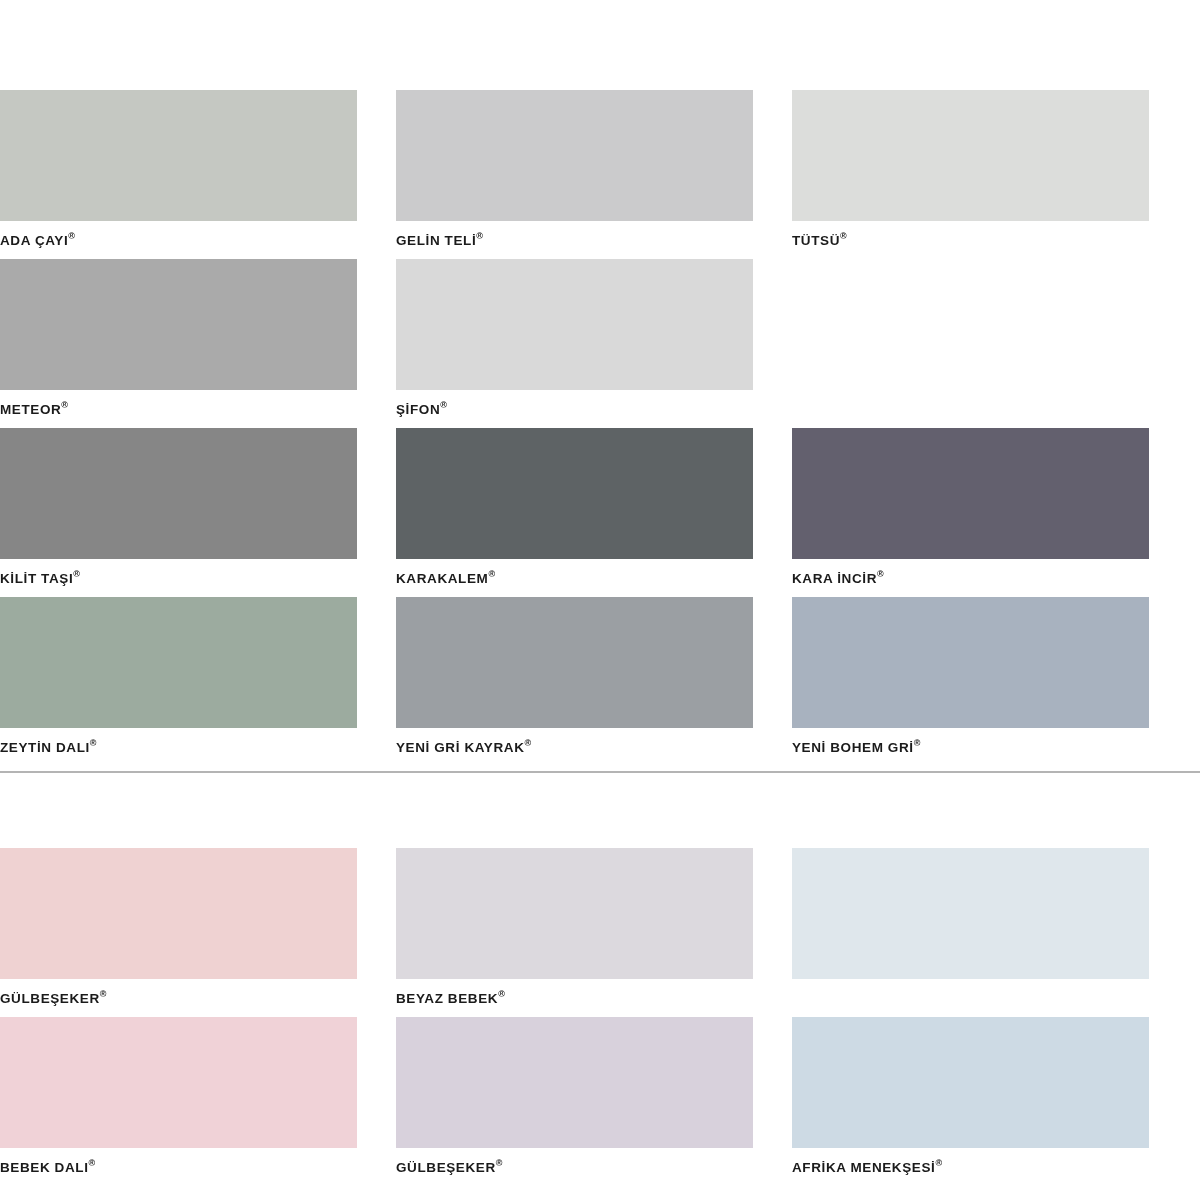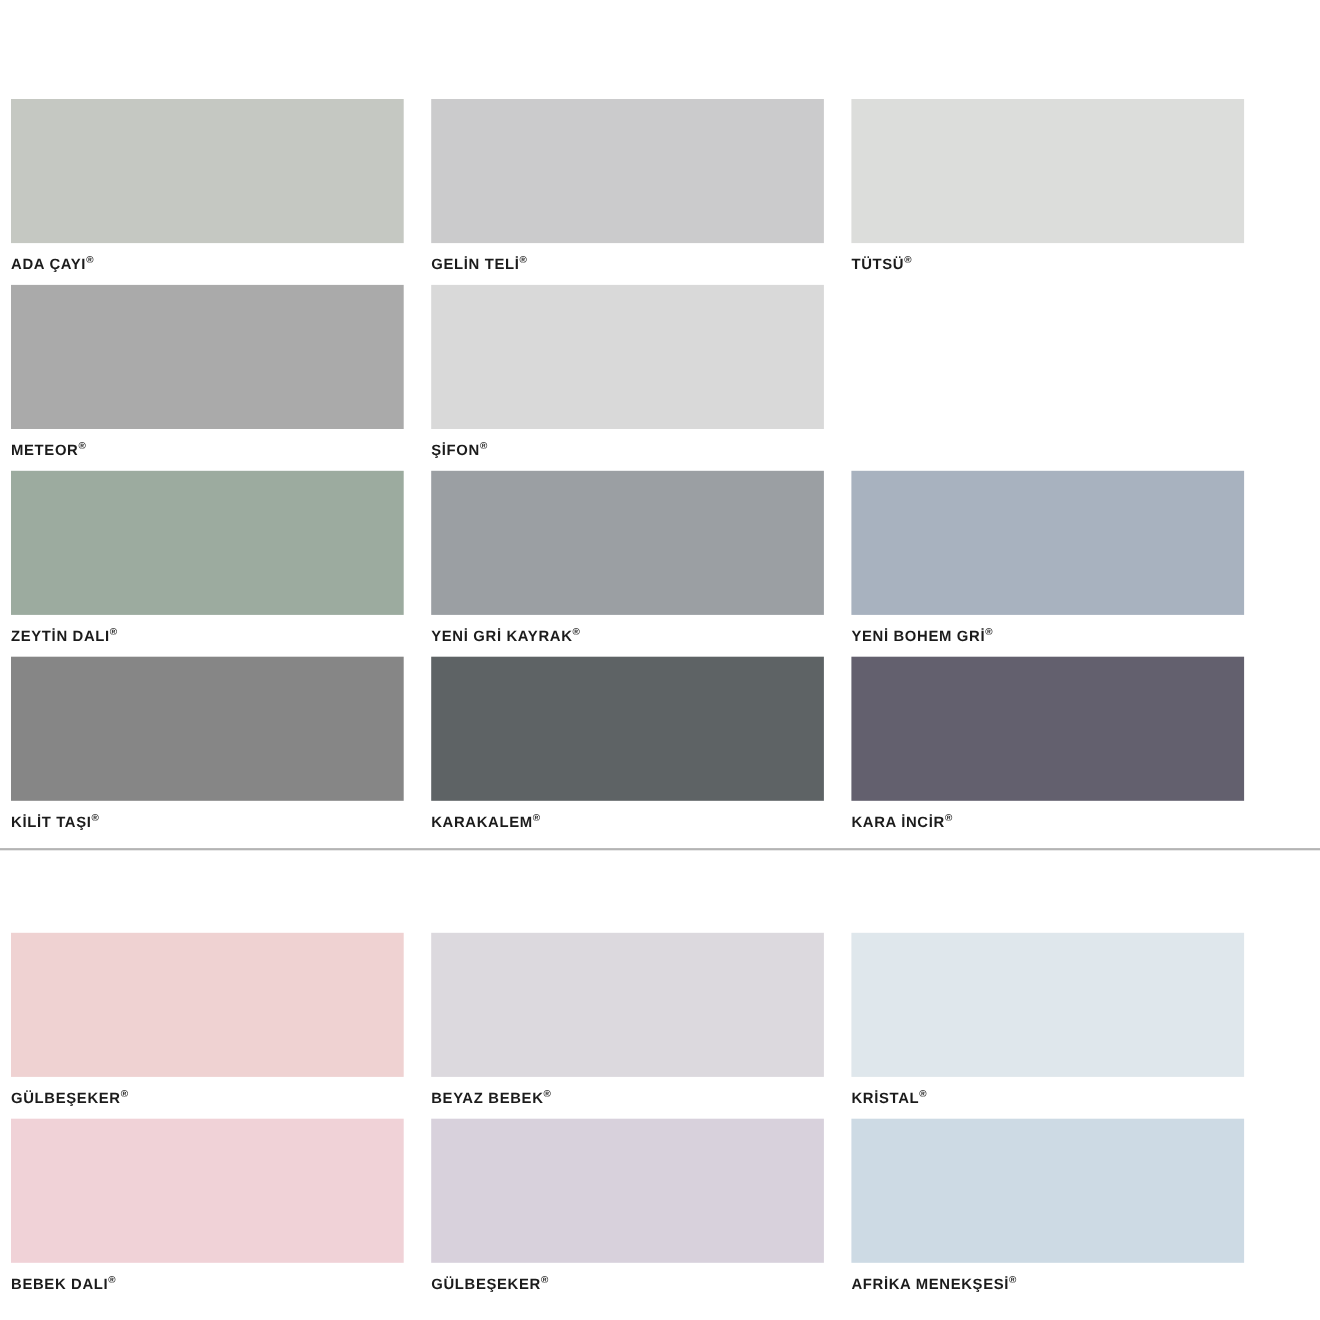--- a/index.html
+++ b/index.html
@@ -34,29 +34,29 @@
     top: 771px;
     width: 1200px;
     height: 2px;
     background: #b4b4b4;
   }
   .row {
     display: flex;
     justify-content: flex-start;
     width: 997px;
     box-sizing: border-box;
-    padding-left: 10px;
+    padding-left: 0;
   }
   .row + .row { margin-top: 0px; }
 
   .cell {
     width: 357px;
     box-sizing: border-box;
   }
-  .cell + .cell { margin-left: 25px; }
+  .cell + .cell { margin-left: 39px; }
 
   .swatch {
     width: 357px;
     height: 131px;
     display: block;
   }
   .label {
     display: block;
     font-family: "Liberation Sans", sans-serif;
     font-size: 13.5px;
@@ -100,63 +100,62 @@
           <div class="swatch" style="background: rgb(170, 170, 170);"></div>
           <div class="label"><span>METEOR</span><span class="reg">®</span></div>
         </div>
         <div class="cell">
           <div class="swatch" style="background: rgb(217, 217, 217);"></div>
           <div class="label"><span>ŞİFON</span><span class="reg">®</span></div>
         </div>
       </div>
       <div class="row">
         <div class="cell">
+          <div class="swatch" style="background: rgb(134, 134, 134);"></div>
+          <div class="label"><span>KİLİT TAŞI</span><span class="reg">®</span></div>
+        </div>
+        <div class="cell">
+          <div class="swatch" style="background: rgb(94, 99, 101);"></div>
+          <div class="label"><span>KARAKALEM</span><span class="reg">®</span></div>
+        </div>
+        <div class="cell">
+          <div class="swatch" style="background: rgb(99, 96, 110);"></div>
+          <div class="label"><span>KARA İNCİR</span><span class="reg">®</span></div>
+        </div>
+      </div>
+      <div class="row">
+        <div class="cell">
           <div class="swatch" style="background: rgb(156, 171, 159);"></div>
           <div class="label"><span>ZEYTİN DALI</span><span class="reg">®</span></div>
         </div>
         <div class="cell">
           <div class="swatch" style="background: rgb(155, 159, 163);"></div>
           <div class="label"><span>YENİ GRİ KAYRAK</span><span class="reg">®</span></div>
         </div>
         <div class="cell">
           <div class="swatch" style="background: rgb(168, 178, 191);"></div>
           <div class="label"><span>YENİ BOHEM GRİ</span><span class="reg">®</span></div>
-        </div>
-      </div>
-      <div class="row">
-        <div class="cell">
-          <div class="swatch" style="background: rgb(134, 134, 134);"></div>
-          <div class="label"><span>KİLİT TAŞI</span><span class="reg">®</span></div>
-        </div>
-        <div class="cell">
-          <div class="swatch" style="background: rgb(94, 99, 101);"></div>
-          <div class="label"><span>KARAKALEM</span><span class="reg">®</span></div>
-        </div>
-        <div class="cell">
-          <div class="swatch" style="background: rgb(99, 96, 110);"></div>
-          <div class="label"><span>KARA İNCİR</span><span class="reg">®</span></div>
         </div>
       </div>
     </div>
 
   <div class="divider" style="background: rgb(180, 180, 180);"></div>
 
   <div class="section" id="section-pastels">
       <div class="row">
         <div class="cell">
           <div class="swatch" style="background: rgb(239, 210, 210);"></div>
           <div class="label"><span>GÜLBEŞEKER</span><span class="reg">®</span></div>
         </div>
         <div class="cell">
           <div class="swatch" style="background: rgb(220, 217, 222);"></div>
           <div class="label"><span>BEYAZ BEBEK</span><span class="reg">®</span></div>
         </div>
         <div class="cell">
           <div class="swatch" style="background: rgb(223, 231, 236);"></div>
-          <div class="label"><span>KRİSTAL</span><span class="reg">®</span></div>
         </div>
       </div>
       <div class="row">
         <div class="cell">
           <div class="swatch" style="background: rgb(240, 210, 215);"></div>
           <div class="label"><span>BEBEK DALI</span><span class="reg">®</span></div>
         </div>
         <div class="cell">
           <div class="swatch" style="background: rgb(216, 209, 220);"></div>
           <div class="label"><span>GÜLBEŞEKER</span><span class="reg">®</span></div>

